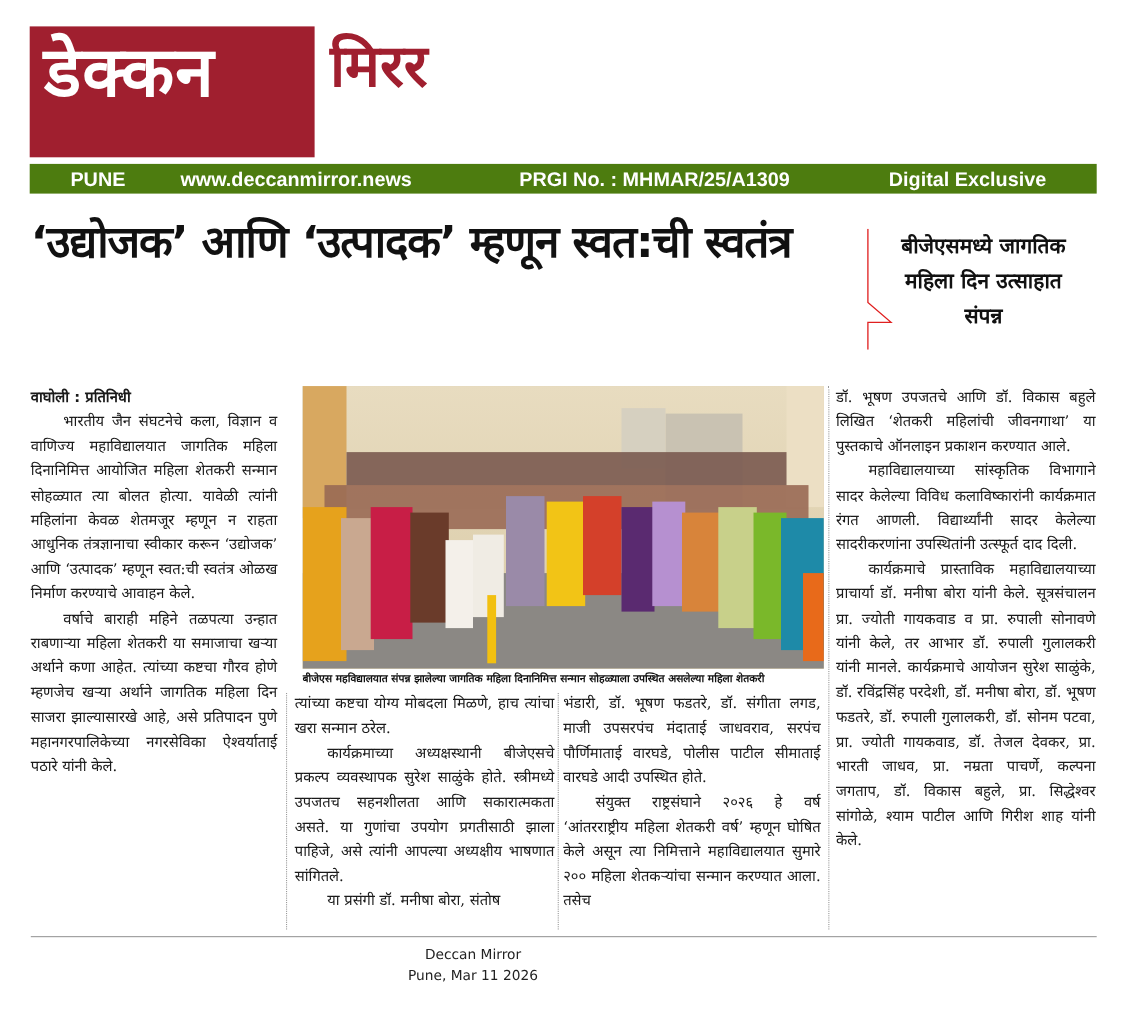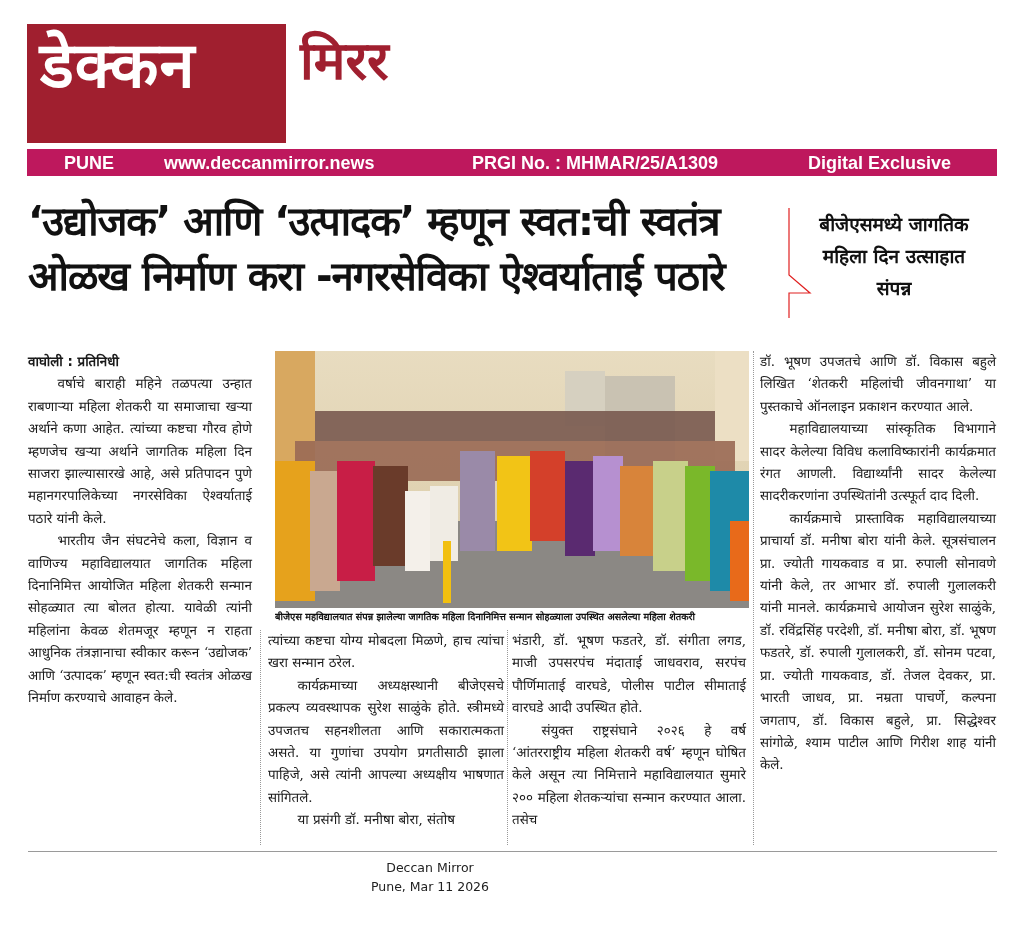--- a/index.html
+++ b/index.html
@@ -1,20 +1,20 @@
 <!DOCTYPE html>
 <html><head>
 <meta charset="utf-8">
 <style>
   html,body{margin:0;padding:0;background:#ffffff;}
   body{width:1024px;height:936px;position:relative;overflow:hidden;font-family:"DejaVu Sans",sans-serif;color:#1a1a1a;}
   .masthead-block{position:absolute;left:27px;top:24px;width:259px;height:119px;background:#a01f2f;}
   .masthead-left{position:absolute;left:40px;top:34px;color:#fff;font-size:63px;font-weight:bold;line-height:1;letter-spacing:1px;}
   .masthead-right{position:absolute;left:300px;top:34px;color:#a01f2f;font-size:53px;font-weight:bold;line-height:1;}
-  .info-bar{position:absolute;left:27px;top:149px;width:970px;height:27px;background:#be185d;color:#fff;font-family:"Liberation Sans",sans-serif;font-size:18px;font-weight:bold;}
+  .info-bar{position:absolute;left:27px;top:149px;width:970px;height:27px;background:#4d7c0f;color:#fff;font-family:"Liberation Sans",sans-serif;font-size:18px;font-weight:bold;}
   .info-bar span{position:absolute;top:4px;white-space:nowrap;}
   .headline{position:absolute;left:28px;top:194px;width:752px;font-size:40px;font-weight:bold;line-height:55px;color:#111;letter-spacing:-1px;}
   .headline div{white-space:nowrap;}
   .callout{position:absolute;left:788px;top:208px;width:212px;text-align:center;font-size:19px;font-weight:bold;line-height:32px;color:#111;}
   .callout-bracket{position:absolute;left:786px;top:208px;width:26px;height:110px;}
   .col{position:absolute;font-family:"DejaVu Serif",serif;font-size:13.4px;line-height:22.4px;text-align:justify;color:#1a1a1a;}
   .col p{margin:0;text-indent:2.2em;}
   .col .dateline{font-family:"DejaVu Sans",sans-serif;font-weight:bold;text-indent:0;}
   .col p.noindent{text-indent:0;}
   .c1{left:28px;top:351px;width:224px;}
@@ -36,36 +36,35 @@
 
 <div class="info-bar">
   <span style="left:37px">PUNE</span>
   <span style="left:137px">www.deccanmirror.news</span>
   <span style="left:445px">PRGI No. : MHMAR/25/A1309</span>
   <span style="left:781px">Digital Exclusive</span>
 </div>
 
 <div class="headline">
   <div>‘उद्योजक’ आणि ‘उत्पादक’ म्हणून स्वत:ची स्वतंत्र</div>
-  <div>ओळख निर्माण करा -नगरसेविका ऐश्वर्याताई पठारे</div>
 </div>
 
 <svg class="callout-bracket" viewBox="0 0 26 110">
   <polyline points="3,0 3,67 24,85 3,85 3,110" fill="none" stroke="#e02020" stroke-width="1.2"></polyline>
 </svg>
 <div class="callout">
   <div>बीजेएसमध्ये जागतिक</div>
   <div>महिला दिन उत्साहात</div>
   <div>संपन्न</div>
 </div>
 
 <div class="col c1">
   <p class="dateline">वाघोली : प्रतिनिधी</p>
+  <p>भारतीय जैन संघटनेचे कला, विज्ञान व वाणिज्य महाविद्यालयात जागतिक महिला दिनानिमित्त आयोजित महिला शेतकरी सन्मान सोहळ्यात त्या बोलत होत्या. यावेळी त्यांनी महिलांना केवळ शेतमजूर म्हणून न राहता आधुनिक तंत्रज्ञानाचा स्वीकार करून ‘उद्योजक’ आणि ‘उत्पादक’ म्हणून स्वत:ची स्वतंत्र ओळख निर्माण करण्याचे आवाहन केले.</p>
   <p>वर्षाचे बाराही महिने तळपत्या उन्हात राबणाऱ्या महिला शेतकरी या समाजाचा खऱ्या अर्थाने कणा आहेत. त्यांच्या कष्टचा गौरव होणे म्हणजेच खऱ्या अर्थाने जागतिक महिला दिन साजरा झाल्यासारखे आहे, असे प्रतिपादन पुणे महानगरपालिकेच्या नगरसेविका ऐश्वर्याताई पठारे यांनी केले.</p>
-  <p>भारतीय जैन संघटनेचे कला, विज्ञान व वाणिज्य महाविद्यालयात जागतिक महिला दिनानिमित्त आयोजित महिला शेतकरी सन्मान सोहळ्यात त्या बोलत होत्या. यावेळी त्यांनी महिलांना केवळ शेतमजूर म्हणून न राहता आधुनिक तंत्रज्ञानाचा स्वीकार करून ‘उद्योजक’ आणि ‘उत्पादक’ म्हणून स्वत:ची स्वतंत्र ओळख निर्माण करण्याचे आवाहन केले.</p>
 </div>
 
 <div class="photo">
   <svg width="474" height="257" viewBox="0 0 474 257">
     <defs>
       <linearGradient id="wall" x1="0" y1="0" x2="0" y2="1">
         <stop offset="0" stop-color="#e8dcc0"></stop>
           <stop offset="1" stop-color="#d9caa6"></stop>
       </linearGradient>
     </defs>

